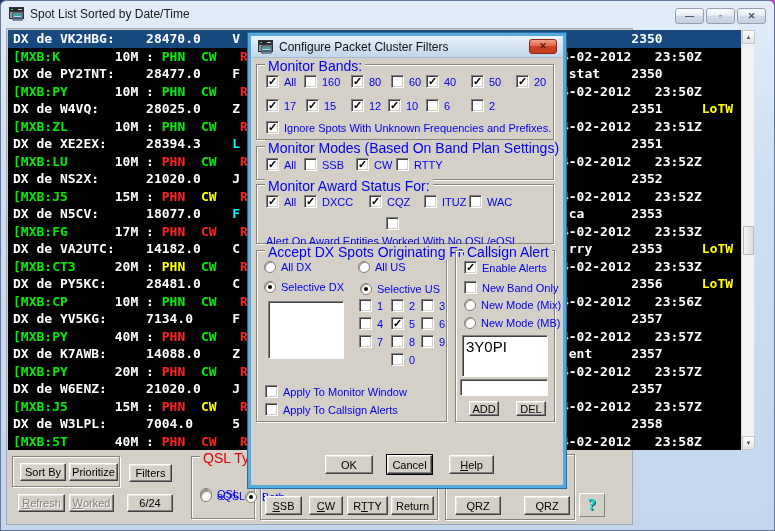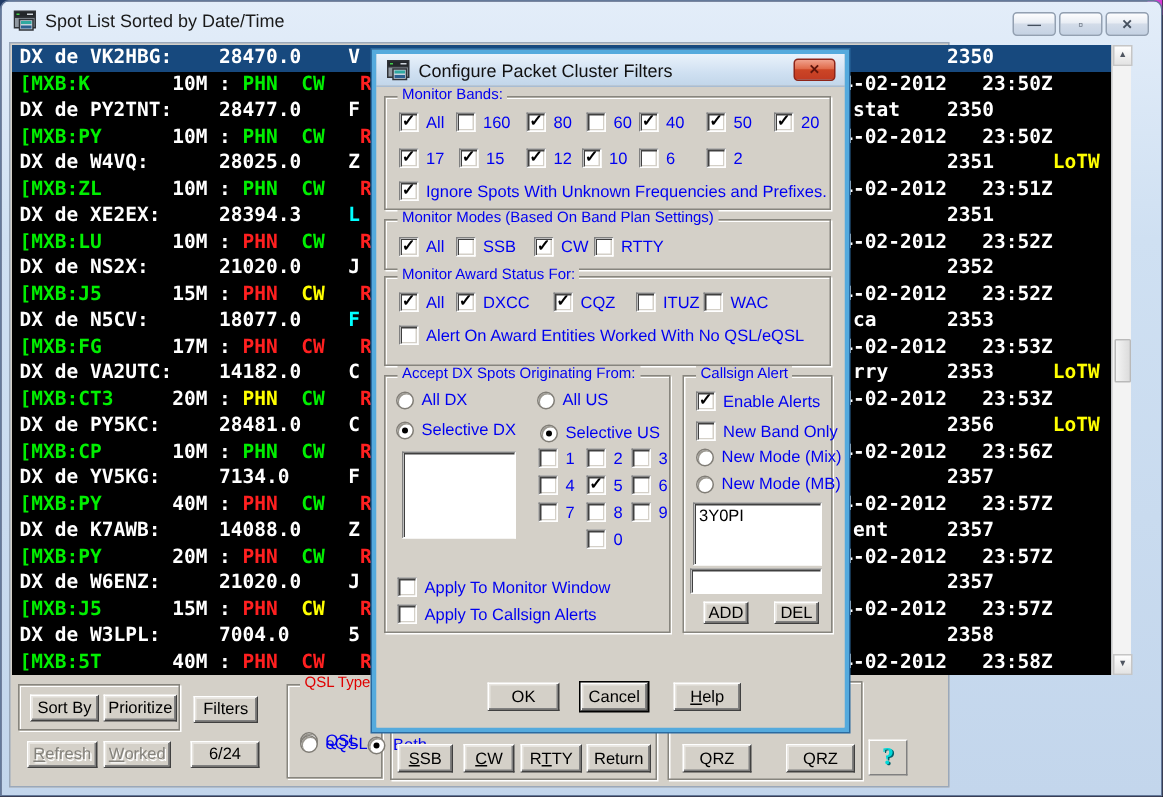--- a/index.html
+++ b/index.html
@@ -36,33 +36,33 @@
           border:1px solid #c6c6c6; color:#4f5560; font-size:6px; line-height:12px; text-align:center; }
   .sthumb { position:absolute; left:1px; top:196px; width:11px; height:29px; background:linear-gradient(90deg,#f4f4f4,#dcdcdc); border:1px solid #b9b9b9; border-radius:1px; }
 
   
   .b { position:absolute; background:#d4d0c8; border:1px solid; border-color:#ffffff #404040 #404040 #ffffff;
        box-shadow:inset -1px -1px 0 #808080, inset 1px 1px 0 #e8e5e0;
        color:#000; font-size:11px; display:flex; align-items:center; justify-content:center; white-space:nowrap; }
   .b.def { outline:1px solid #000; }
   .b.dis { color:#84827c; text-shadow:1px 1px 0 #ffffff; }
   .grp { position:absolute; border:1px solid #87857e; box-shadow:inset 1px 1px 0 #ffffff, 1px 1px 0 #ffffff; }
-  .grp > .cap { position:absolute; top:-7px; left:8px; background:#d4d0c8; padding:0 3px; font-size:10px; color:#0000f0; white-space:nowrap; }
+  .grp > .cap { position:absolute; top:-7px; left:8px; background:#d4d0c8; padding:0 3px; font-size:14px; color:#0000f0; white-space:nowrap; }
   .grp > .cap.red { color:#e00000; }
 
   .chk, .rad { position:absolute; display:flex; align-items:center; gap:5px; font-size:11px; color:#0000f0; white-space:nowrap; }
   .chk .box { width:13px; height:13px; background:#fff; border:1px solid; border-color:#808080 #ffffff #ffffff #808080;
               box-shadow:inset 1px 1px 0 #404040, inset -1px -1px 0 #d4d0c8;
               color:#000; font-size:11px; line-height:11px; text-align:center; font-weight:bold; flex:0 0 13px; }
   .rad .box { width:12px; height:12px; border-radius:50%; background:#fff; border:1px solid #807d76;
               box-shadow:inset 1px 1px 0 #9b9890; position:relative; flex:0 0 12px; }
   .rad .box.on::after { content:""; position:absolute; left:3px; top:3px; width:4px; height:4px; border-radius:50%; background:#000; }
 
   .sunken { position:absolute; background:#fff; border:1px solid; border-color:#808080 #ffffff #ffffff #808080;
-            box-shadow:inset 1px 1px 0 #404040; font-size:11px; color:#000; }
+            box-shadow:inset 1px 1px 0 #404040; font-size:15px; color:#000; }
 
   
   .dialog { position:absolute; left:248px; top:33px; width:318px; height:455px; z-index:10;
             border:3px solid #55aadd; outline:1px solid #2a6aa0; background:#d4d0c8; }
   .dlg-title { position:absolute; left:0; top:0; right:0; height:22px;
                background:linear-gradient(180deg,#eaf2fb,#cfe0f1 60%,#c2d6ea); border-bottom:1px solid #a8bcd2; }
   .dlg-title .t { position:absolute; left:28px; top:4px; font-size:12px; color:#111; white-space:nowrap; }
   .dlg-title .app-icon { left:7px; top:3px; }
   .dlg-close { position:absolute; right:6px; top:3px; width:28px; height:15px; border:1px solid #8e2418; border-radius:3px;
                background:linear-gradient(180deg,#f0a18c,#e06a4a 45%,#cc4526 50%,#c23b23);
@@ -292,21 +292,21 @@
             <span class="lb">CQZ</span>
           </span>
           <span class="chk" style="left: 167px; top: 10px;">
             <span class="box"></span>
             <span class="lb">ITUZ</span>
           </span>
           <span class="chk" style="left: 212px; top: 10px;">
             <span class="box"></span>
             <span class="lb">WAC</span>
           </span>
-          <span class="chk" style="left: 9px; top: 32px;">
+          <span class="chk" style="left: 9px; top: 32px; flex-direction: column;">
             <span class="box"></span>
             <span class="lb">Alert On Award Entities Worked With No QSL/eQSL</span>
           </span>
         </div>
 
       <div class="grp" id="g-origin" style="left:5px;top:192px;width:191px;height:172px;">
         <span class="cap">Accept DX Spots Originating From:</span>
         <div class="sunken" style="left:11px;top:50px;width:76px;height:58px;"></div>
       <span class="rad" style="left: 7px; top: 10px;">
             <span class="box"></span>

